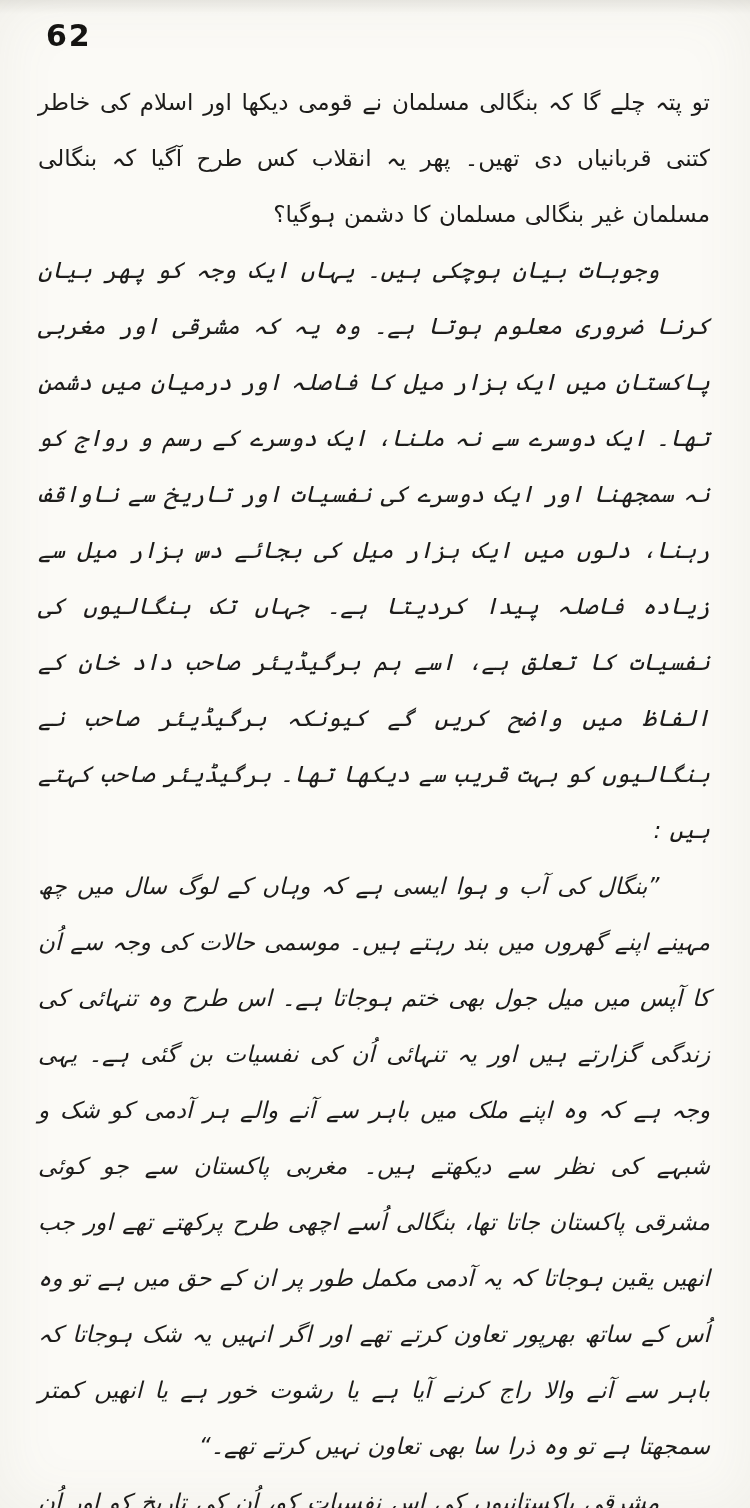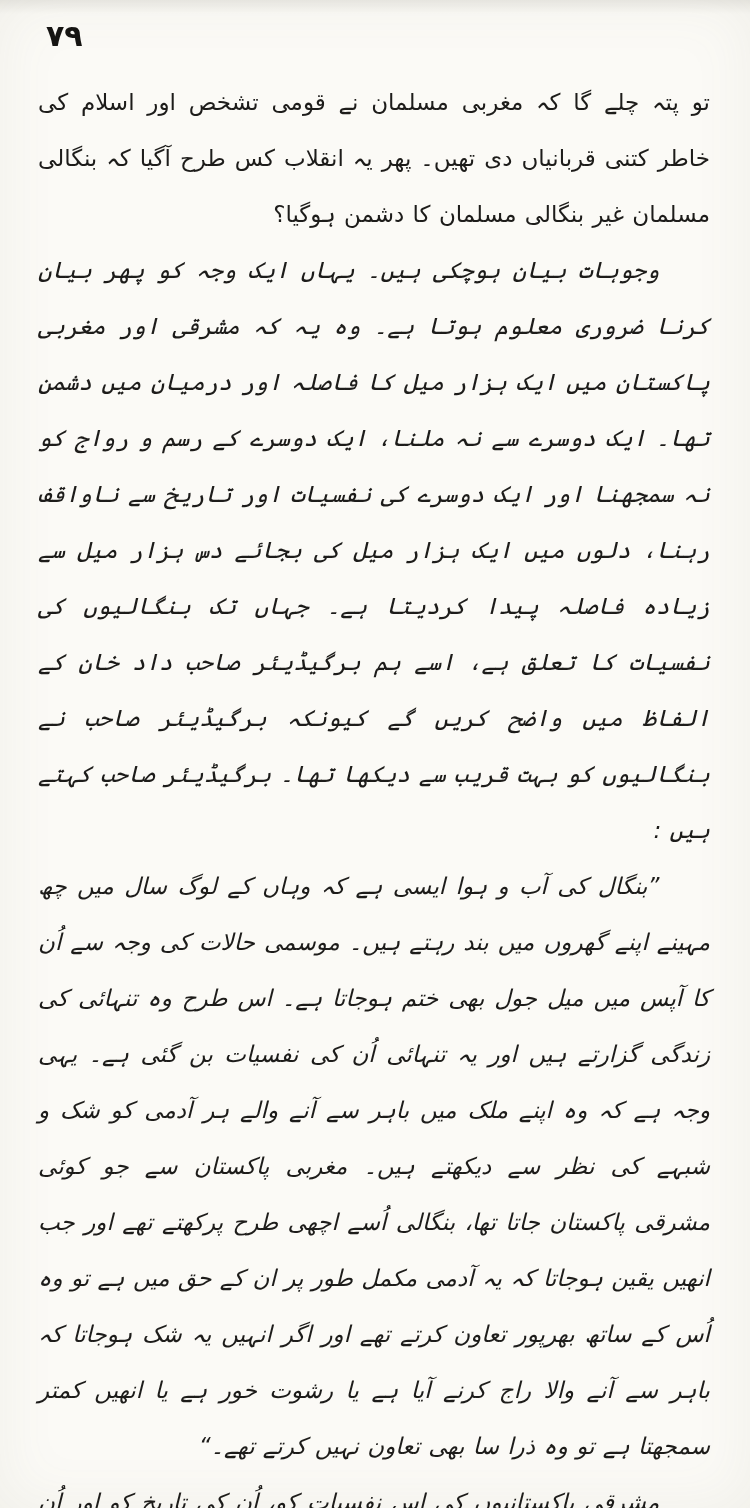--- a/index.html
+++ b/index.html
@@ -54,25 +54,25 @@
   .para.indent {
     text-indent: 2.2em;
     font-style: italic;
   }
 </style>
 </head>
 <body>
 
 <div class="page">
 
-  <div class="page-number">۷۹</div>
+  <div class="page-number">62</div>
 
   <div class="text-block">
 
-    <p class="para">تو پتہ چلے گا کہ مغربی مسلمان نے قومی تشخص اور اسلام کی خاطر کتنی قربانیاں دی تھیں۔ پھر یہ انقلاب کس طرح آگیا کہ بنگالی مسلمان غیر بنگالی مسلمان کا دشمن ہوگیا؟</p>
+    <p class="para">تو پتہ چلے گا کہ بنگالی مسلمان نے قومی دیکھا اور اسلام کی خاطر کتنی قربانیاں دی تھیں۔ پھر یہ انقلاب کس طرح آگیا کہ بنگالی مسلمان غیر بنگالی مسلمان کا دشمن ہوگیا؟</p>
 
     <p class="para indent">وجوہات بیان ہوچکی ہیں۔ یہاں ایک وجہ کو پھر بیان کرنا ضروری معلوم ہوتا ہے۔ وہ یہ کہ مشرقی اور مغربی پاکستان میں ایک ہزار میل کا فاصلہ اور درمیان میں دشمن تھا۔ ایک دوسرے سے نہ ملنا، ایک دوسرے کے رسم و رواج کو نہ سمجھنا اور ایک دوسرے کی نفسیات اور تاریخ سے ناواقف رہنا، دلوں میں ایک ہزار میل کی بجائے دس ہزار میل سے زیادہ فاصلہ پیدا کردیتا ہے۔ جہاں تک بنگالیوں کی نفسیات کا تعلق ہے، اسے ہم برگیڈیئر صاحب داد خان کے الفاظ میں واضح کریں گے کیونکہ برگیڈیئر صاحب نے بنگالیوں کو بہت قریب سے دیکھا تھا۔ برگیڈیئر صاحب کہتے ہیں :</p>
 
     <p class="para indent">”بنگال کی آب و ہوا ایسی ہے کہ وہاں کے لوگ سال میں چھ مہینے اپنے گھروں میں بند رہتے ہیں۔ موسمی حالات کی وجہ سے اُن کا آپس میں میل جول بھی ختم ہوجاتا ہے۔ اس طرح وہ تنہائی کی زندگی گزارتے ہیں اور یہ تنہائی اُن کی نفسیات بن گئی ہے۔ یہی وجہ ہے کہ وہ اپنے ملک میں باہر سے آنے والے ہر آدمی کو شک و شبہے کی نظر سے دیکھتے ہیں۔ مغربی پاکستان سے جو کوئی مشرقی پاکستان جاتا تھا، بنگالی اُسے اچھی طرح پرکھتے تھے اور جب انھیں یقین ہوجاتا کہ یہ آدمی مکمل طور پر ان کے حق میں ہے تو وہ اُس کے ساتھ بھرپور تعاون کرتے تھے اور اگر انہیں یہ شک ہوجاتا کہ باہر سے آنے والا راج کرنے آیا ہے یا رشوت خور ہے یا انھیں کمتر سمجھتا ہے تو وہ ذرا سا بھی تعاون نہیں کرتے تھے۔“</p>
 
     <p class="para indent">مشرقی پاکستانیوں کی اس نفسیات کو، اُن کی تاریخ کو اور اُن کے جذبے کو نہ سمجھا گیا۔ اس کی بجائے اس قسم کے نازیبا مظاہرے کیے گئے کہ مغربی پاکستان سے جو سرکاری افسر وہاں جاتا تھا اس کا طرزِ گفتگو اور طرزِ عمل حاکموں والا ہوتا تھا۔ افسر شاہی کے یہ نمائندے مشرقی پاکستان میں جاکر اپنے کردار اور اپنی گفتار سے یہ ظاہر کرتے تھے کہ وہ خادم نہیں بلکہ اُن کے حکمران ہیں۔ مغربی پاکستان سے جانے والے افسروں کو مشرقی پاکستان کے عوام مل ہی نہیں سکتے تھے۔ یہ افسر عوام کی</p>
 
   </div>
 
 </div>

